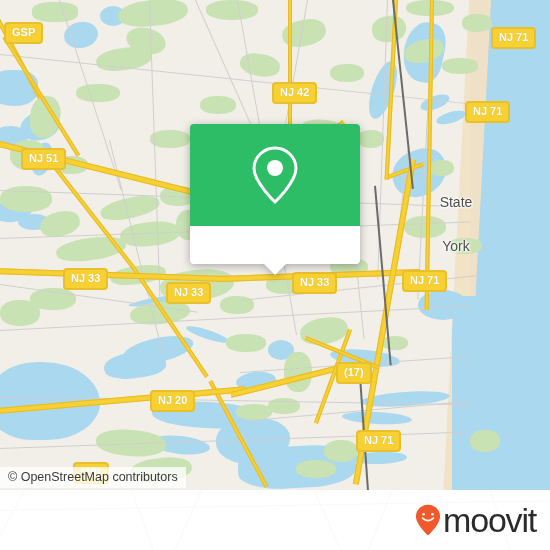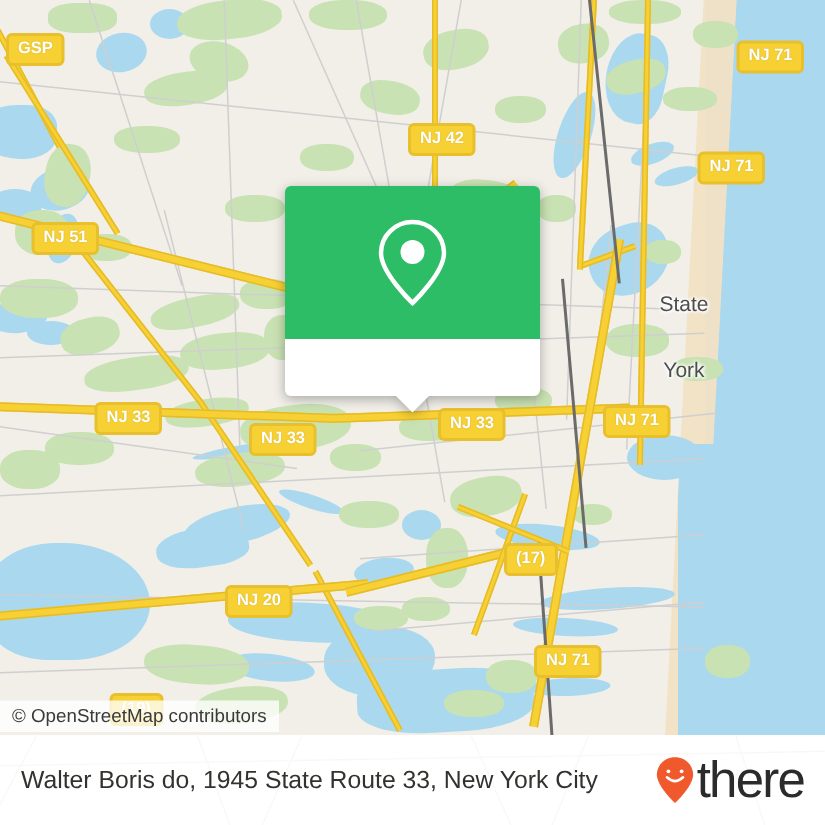--- a/index.html
+++ b/index.html
@@ -342,28 +342,27 @@
     <div class="footer-ghost">
       <i style="left:40px;top:-30px;width:1px;height:120px;transform:rotate(28deg);"></i>
       <i style="left:120px;top:-30px;width:1px;height:120px;transform:rotate(-20deg);"></i>
       <i style="left:210px;top:-20px;width:1px;height:120px;transform:rotate(24deg);"></i>
       <i style="left:300px;top:-30px;width:1px;height:120px;transform:rotate(-24deg);"></i>
       <i style="left:400px;top:-20px;width:1px;height:120px;transform:rotate(22deg);"></i>
       <i style="left:480px;top:-30px;width:1px;height:120px;transform:rotate(-18deg);"></i>
       <i style="left:0px;top:20px;width:550px;height:1px;transform:rotate(-1deg);"></i>
     </div>
     <div class="footer-inner">
-      <div class="addr">Walter Boris do, 1945 State Route 33, New York City</div>
       <div class="brand">
         <div class="brand-pin">
           <svg width="26" height="32" viewBox="0 0 26 32">
             <path d="M13 0.8 C6.3 0.8 0.9 6.0 0.9 12.4 C0.9 20.4 13 31.4 13 31.4 C13 31.4 25.1 20.4 25.1 12.4 C25.1 6.0 19.7 0.8 13 0.8 Z" fill="#f0592b"></path>
             <circle cx="8.6" cy="10.2" r="1.25" fill="#ffffff"></circle>
             <circle cx="17.4" cy="10.2" r="1.25" fill="#ffffff"></circle>
             <path d="M7.6 14.2 Q13 19.2 18.4 14.2" fill="none" stroke="#ffffff" stroke-width="1.7" stroke-linecap="round"></path>
           </svg>
         </div>
-        <div class="brand-word">there</div>
+        <div class="brand-word">moovit</div>
       </div>
     </div>
   </div>
 
 </div>
 
 </body></html>

